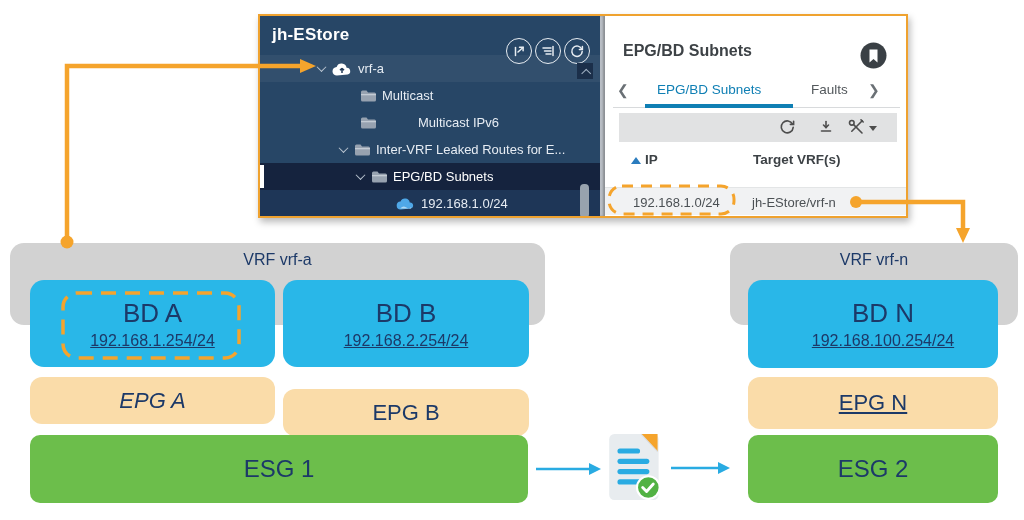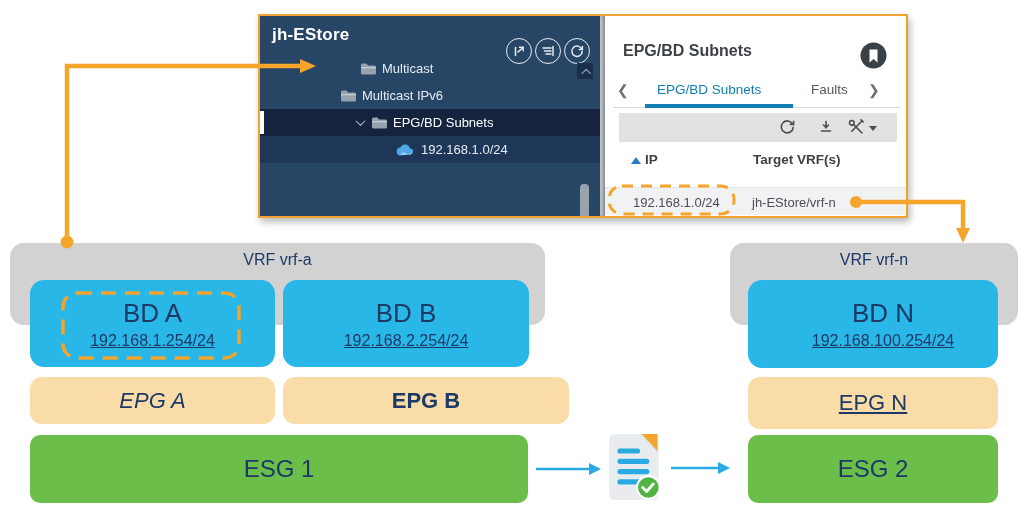--- a/index.html
+++ b/index.html
@@ -92,33 +92,49 @@
       </svg>
     </div>
     <div class="circ-btn" style="left:304px;">
       <svg width="16" height="16" viewBox="0 0 16 16" fill="none" stroke="#E8EDF2" stroke-width="1.5" stroke-linecap="round">
         <path d="M12.8 6.2 A5.2 5.2 0 1 0 13.2 8.6"></path>
           <path d="M13.4 3.4 v3 h-3" fill="none"></path>
       </svg>
     </div>
 
     <div class="tree-rows">
+      <div class="trow row-vrfa" style="padding-left:58px;">
+        <span class="chev"></span>
+        <svg width="20" height="14" viewBox="0 0 20 14">
+          <path d="M5 13.5 a4.3 4.3 0 0 1 -.4 -8.6 a5.2 5.2 0 0 1 10 .9 a3.4 3.4 0 0 1 1 6.7 z" fill="#ffffff"></path>
+          <path d="M10 11 V6.2 M10 6.2 l-2 2 M10 6.2 l2 2" stroke="#223A57" stroke-width="1.5" fill="none"></path>
+        </svg>
+        <span class="lbl">vrf-a</span>
+      </div>
       <div class="trow" style="padding-left:100px;">
         <svg width="16" height="13" viewBox="0 0 16 13">
           <path d="M1 3 q0-1.5 1.5-1.5 h4 l1.5 2 h6.5 q1.5 0 1.5 1.5 v6 q0 1.5-1.5 1.5 h-12 q-1.5 0-1.5-1.5 z" fill="#97A2B0"></path>
           <rect x="1" y="5" width="15" height="1.3" fill="#C3CBD4"></rect>
         </svg>
         <span class="lbl">Multicast</span>
       </div>
+      <div class="trow" style="padding-left:100px;gap:36px;">
+        <svg width="16" height="13" viewBox="0 0 16 13">
+          <path d="M1 3 q0-1.5 1.5-1.5 h4 l1.5 2 h6.5 q1.5 0 1.5 1.5 v6 q0 1.5-1.5 1.5 h-12 q-1.5 0-1.5-1.5 z" fill="#97A2B0"></path>
+          <rect x="1" y="5" width="15" height="1.3" fill="#C3CBD4"></rect>
+        </svg>
+        <span class="lbl">Multicast IPv6</span>
+      </div>
       <div class="trow" style="padding-left:80px;">
-        <svg width="16" height="13" viewBox="0 0 16 13">
-          <path d="M1 3 q0-1.5 1.5-1.5 h4 l1.5 2 h6.5 q1.5 0 1.5 1.5 v6 q0 1.5-1.5 1.5 h-12 q-1.5 0-1.5-1.5 z" fill="#97A2B0"></path>
-          <rect x="1" y="5" width="15" height="1.3" fill="#C3CBD4"></rect>
-        </svg>
-        <span class="lbl">Multicast IPv6</span>
+        <span class="chev"></span>
+        <svg width="16" height="13" viewBox="0 0 16 13">
+          <path d="M1 3 q0-1.5 1.5-1.5 h4 l1.5 2 h6.5 q1.5 0 1.5 1.5 v6 q0 1.5-1.5 1.5 h-12 q-1.5 0-1.5-1.5 z" fill="#97A2B0"></path>
+          <rect x="1" y="5" width="15" height="1.3" fill="#C3CBD4"></rect>
+        </svg>
+        <span class="lbl">Inter-VRF Leaked Routes for E...</span>
       </div>
       <div class="trow row-sel" style="padding-left:97px;">
         <span class="sel-bar"></span>
         <span class="chev"></span>
         <svg width="16" height="13" viewBox="0 0 16 13">
           <path d="M1 3 q0-1.5 1.5-1.5 h4 l1.5 2 h6.5 q1.5 0 1.5 1.5 v6 q0 1.5-1.5 1.5 h-12 q-1.5 0-1.5-1.5 z" fill="#97A2B0"></path>
           <rect x="1" y="5" width="15" height="1.3" fill="#C3CBD4"></rect>
         </svg>
         <span class="lbl">EPG/BD Subnets</span>
       </div>
@@ -207,21 +223,21 @@
   <span class="bd-subnet">192.168.2.254/24</span>
 </div>
 <div class="abs bd" style="left:748px; top:280px; width:250px; height:88px;padding-left:20px;">
   <span class="bd-name">BD N</span>
   <span class="bd-subnet">192.168.100.254/24</span>
 </div>
 
 <div class="abs epg" style="left:30px; top:377px; width:245px; height:47px;font-style:italic;">
   <span>EPG A</span>
 </div>
-<div class="abs epg" style="left:283px; top:377px; width:286px; height:47px;font-weight:bold;">
+<div class="abs epg" style="left:283px; top:389px; width:246px; height:47px;">
   <span>EPG B</span>
 </div>
 <div class="abs epg" style="left:748px; top:377px; width:250px; height:52px;text-decoration:underline;">
   <span>EPG N</span>
 </div>
 
 <div class="abs esg" style="left:30px; top:435px; width:498px; height:68px;">
   <span>ESG 1</span>
 </div>
 <div class="abs esg" style="left:748px; top:435px; width:250px; height:68px;">

